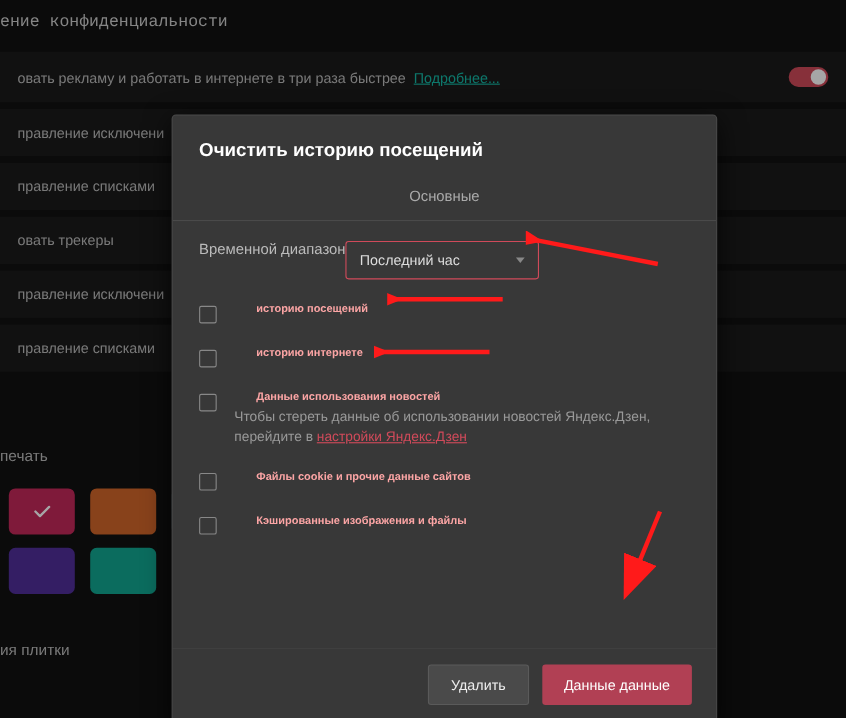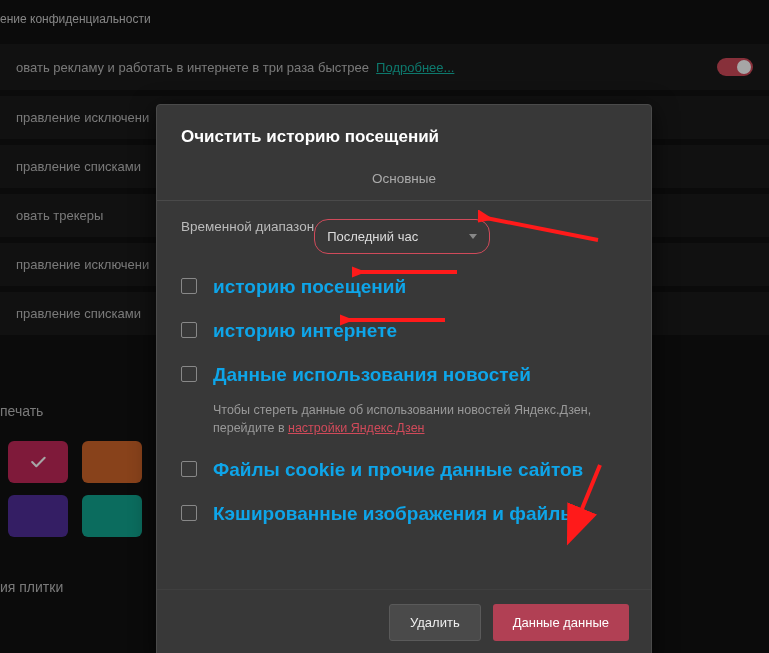--- a/index.html
+++ b/index.html
@@ -12,22 +12,23 @@
     overflow: hidden;
     position: relative;
   }
   .bg-page {
     position: absolute;
     top: 0; left: 0; right: 0; bottom: 0;
     background: #111;
   }
   .bg-header {
     padding: 12px 0 12px 0;
-    font-size: 12px;
+    font-size: 15px;
     color: #ccc;
+    font-family: Liberation Mono, monospace;
   }
   .bg-row {
     background: #1b1b1b;
     padding: 14px 16px;
     margin-top: 6px;
     font-size: 13px;
     color: #bbb;
     display: flex;
     align-items: center;
     justify-content: space-between;
@@ -134,21 +135,21 @@
     align-items: flex-start;
     margin-bottom: 22px;
   }
   .range-label {
     font-size: 13.5px;
     color: #bbb;
   }
   .dropdown {
     flex: 0 0 176px;
     border: 1px solid #d04a5a;
-    border-radius: 14px;
+    border-radius: 3px;
     padding: 9px 12px;
     font-size: 13px;
     color: #ddd;
     display: flex;
     align-items: center;
     justify-content: space-between;
     cursor: pointer;
   }
   .chev {
     width: 0; height: 0;
@@ -166,28 +167,29 @@
     width: 16px; height: 16px;
     border: 1.5px solid #888;
     border-radius: 2px;
     flex-shrink: 0;
     margin-top: 2px;
   }
   .check-content {
     flex: 1;
   }
   .check-title {
-    font-size: 19px;
+    font-size: 10px;
     font-weight: 600;
-    color: #0ea5e9;
+    color: #fca5a5;
+    margin-left: 20px;
   }
   .check-desc {
     font-size: 12.5px;
     color: #999;
-    margin-top: 16px;
+    margin-top: 4px;
     line-height: 1.4;
   }
   .check-desc a {
     color: #d04a5a;
     text-decoration: underline;
   }
   .modal-footer {
     padding: 14px 22px 18px 22px;
     display: flex;
     justify-content: flex-end;

